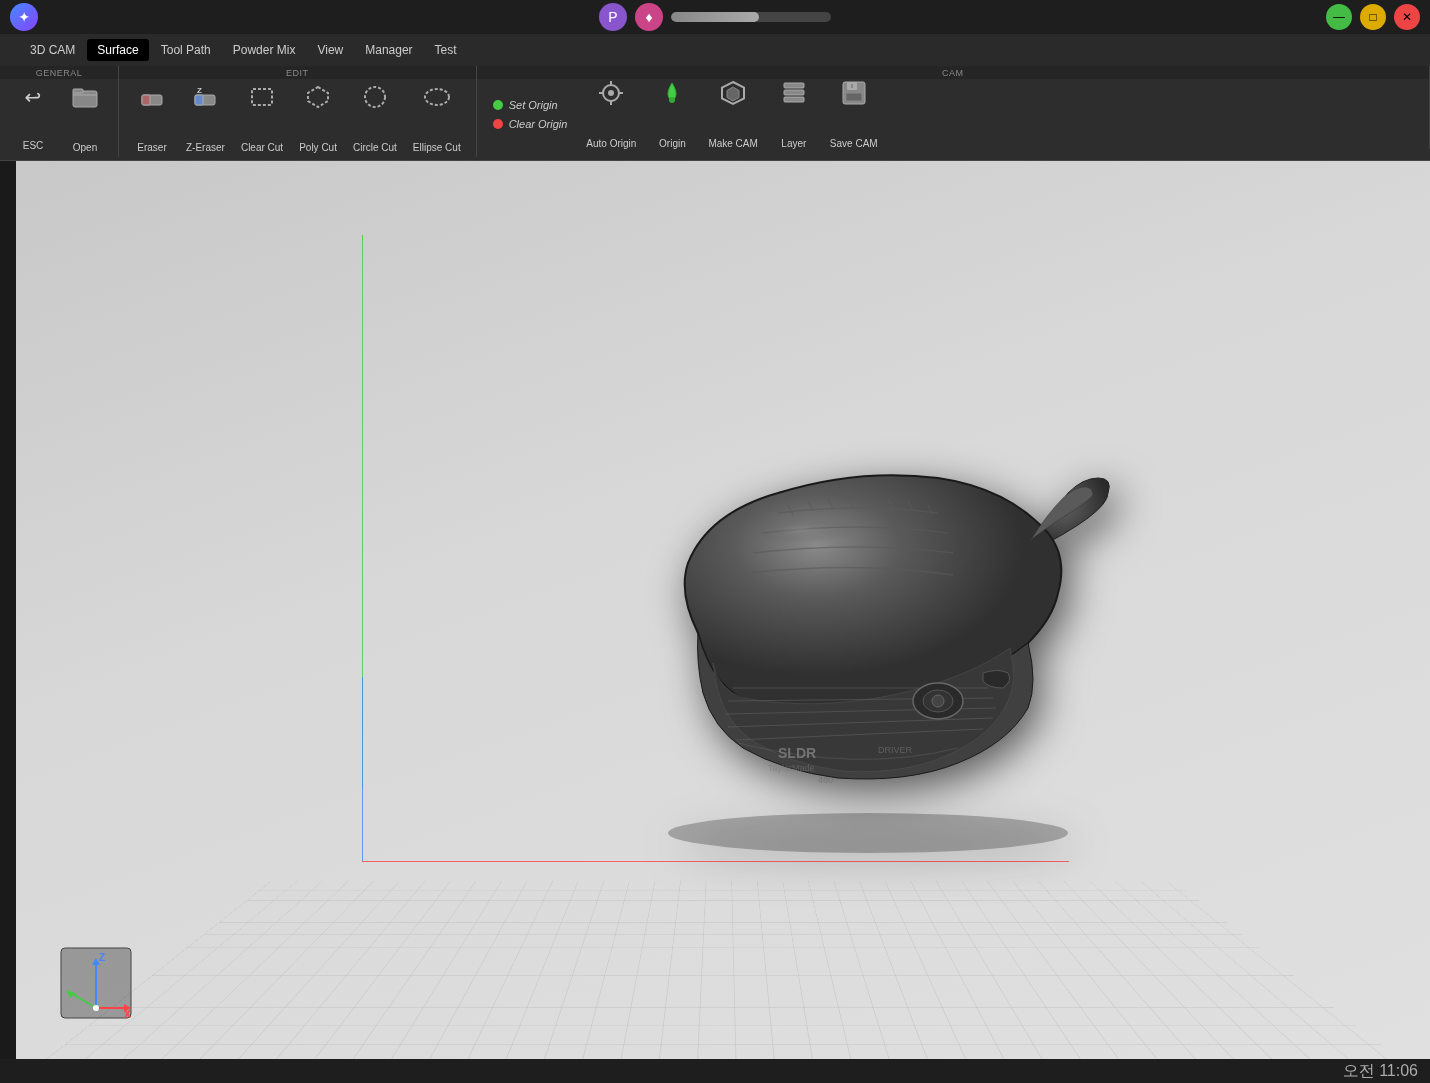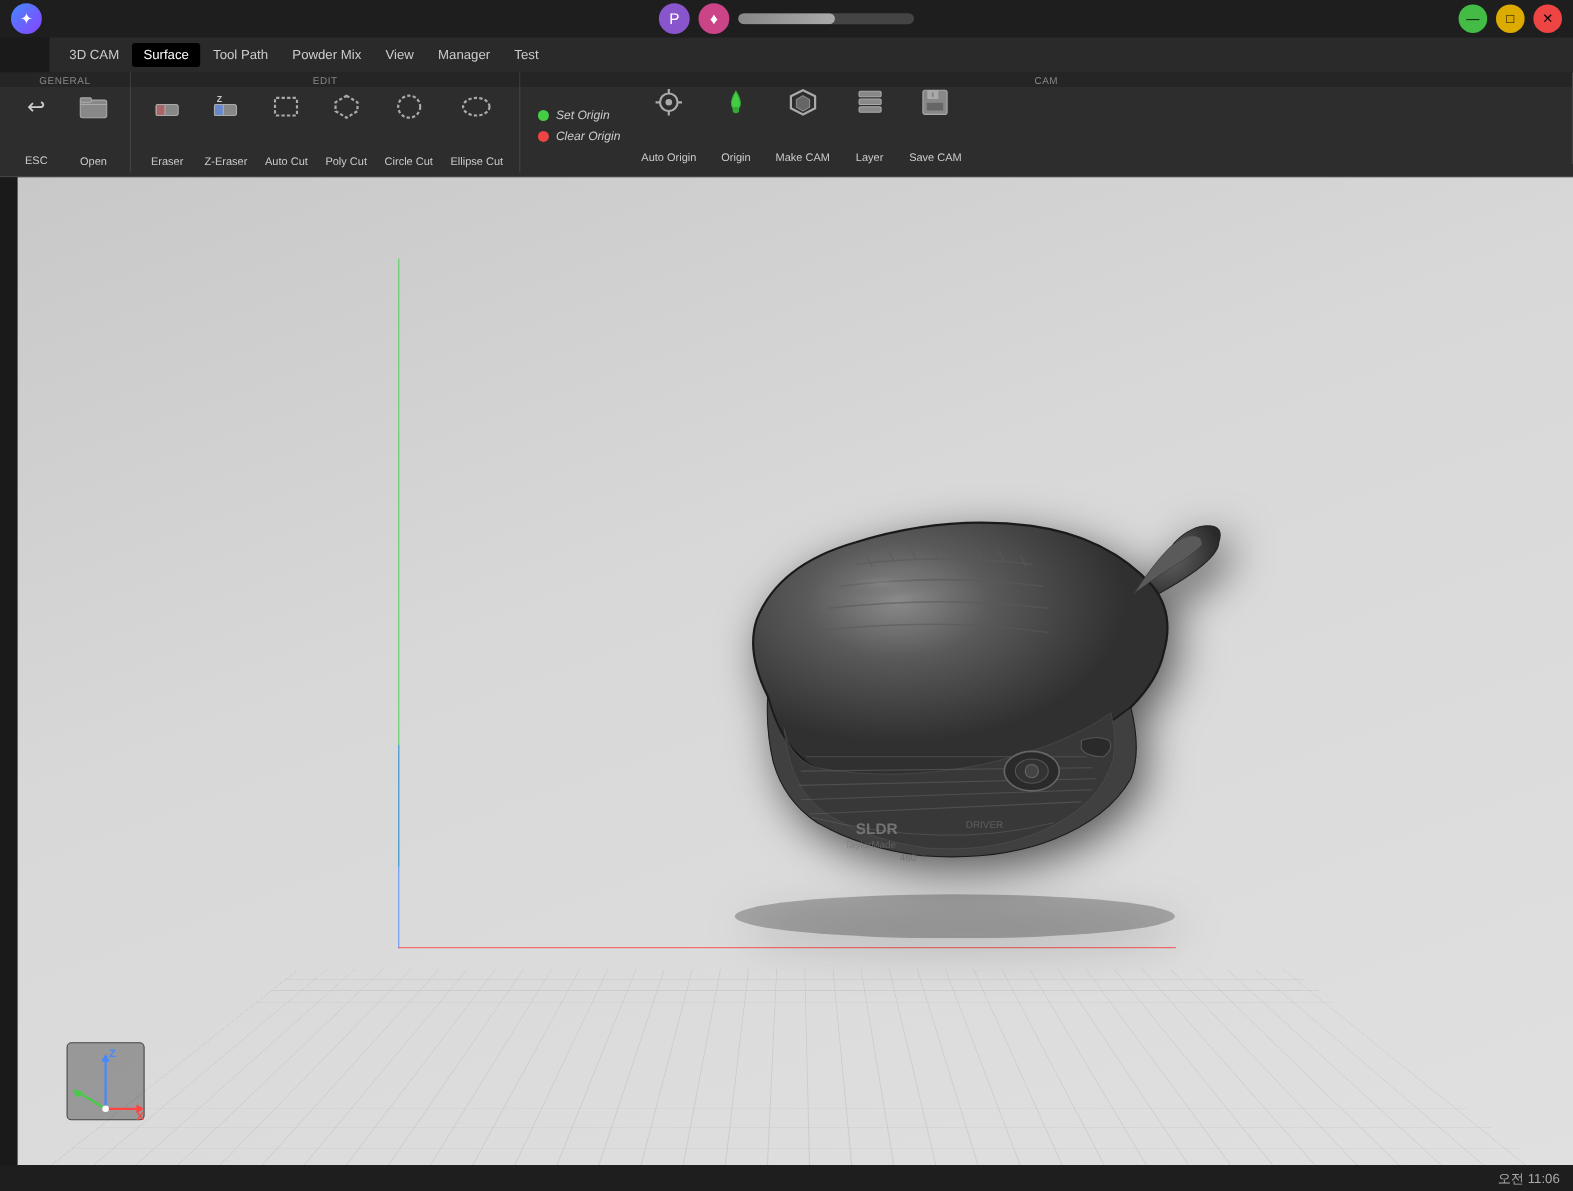--- a/index.html
+++ b/index.html
@@ -63,24 +63,23 @@
     }
 
     
     #menubar {
       position: absolute;
       top: 34px; left: 0; right: 0;
       height: 32px;
       background: #2a2a2a;
       display: flex;
       align-items: center;
-      padding: 0 8px;
+      padding: 0 20px;
       gap: 2px;
       z-index: 100;
-      margin-left: 45px;
     }
     .menu-item {
       padding: 4px 10px;
       font-size: 12px;
       color: #ccc;
       cursor: pointer;
       border-radius: 3px;
       white-space: nowrap;
     }
     .menu-item.active {
@@ -216,21 +215,21 @@
     
     #statusbar {
       position: absolute;
       bottom: 0; left: 0; right: 0;
       height: 24px;
       background: #1e1e1e;
       display: flex;
       align-items: center;
       justify-content: flex-end;
       padding: 0 12px;
-      font-size: 12px;
+      font-size: 16px;
       color: #aaa;
       z-index: 100;
     }
 
     
     .golf-body {
       filter: drop-shadow(8px 12px 20px rgba(0,0,0,0.6));
     }
   </style>
 </head>
@@ -308,21 +307,21 @@
         </div>
         <div class="tool-label">Z-Eraser</div>
       </button>
 
       <button class="tool-btn">
         <div class="tool-icon">
           <svg width="28" height="28" viewBox="0 0 28 28" fill="none">
             <rect x="4" y="6" width="20" height="16" rx="1" fill="none" stroke="#aaa" stroke-width="2" stroke-dasharray="3 2"></rect>
           </svg>
         </div>
-        <div class="tool-label">Auto Cut</div>
+        <div class="tool-label">Clear Cut</div>
       </button>
 
       <button class="tool-btn">
         <div class="tool-icon">
           <svg width="28" height="28" viewBox="0 0 28 28" fill="none">
             <polygon points="14,4 24,10 24,18 14,24 4,18 4,10" fill="none" stroke="#aaa" stroke-width="2" stroke-dasharray="3 2"></polygon>
           </svg>
         </div>
         <div class="tool-label">Poly Cut</div>
       </button>

